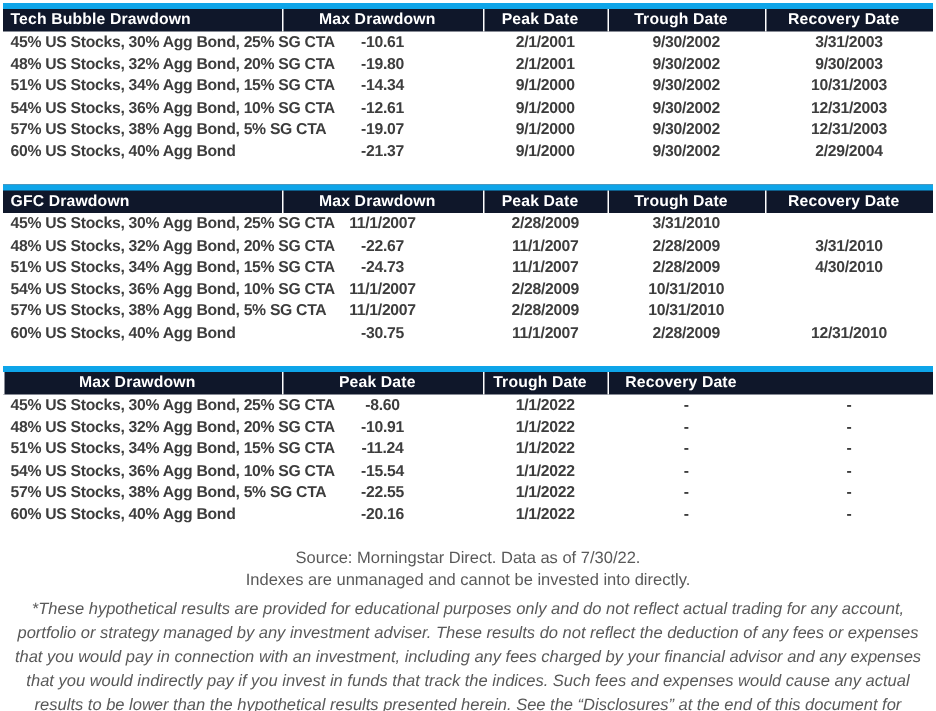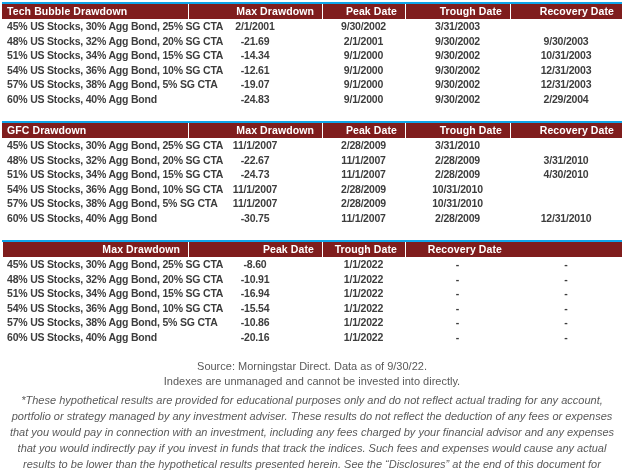--- a/index.html
+++ b/index.html
@@ -21,24 +21,24 @@
     width: 620px;
     margin: 0 auto 15px auto;
   }
   .row {
     display: grid;
     grid-template-columns: 186px 134px 83px 105px 112px;
     height: 14.5px;
     line-height: 14.5px;
   }
   .row.hdr {
-    background: #7f1d1d;
+    background: #0f172a;
     height: 15px;
     line-height: 15px;
-    border-top: 2px solid #0ea5e9;
+    border-top: 4px solid #0ea5e9;
   }
   .hdr .cell {
     color: #ffffff;
     font-weight: 700;
     font-size: 10.5px;
     letter-spacing: 0.1px;
     border-left: 1px solid #ffffff;
     box-sizing: border-box;
     white-space: nowrap;
     overflow: hidden;
@@ -47,21 +47,21 @@
   .cell {
     font-size: 10.5px;
     color: #3d3d3d;
     font-weight: 600;
     letter-spacing: -0.2px;
     white-space: nowrap;
   }
   .cell.c0 { text-align: left; padding-left: 5px; overflow: visible; }
   .cell.c1, .cell.c2, .cell.c3, .cell.c4 { text-align: center; }
   .hdr .cell.c1, .hdr .cell.c2, .hdr .cell.c3, .hdr .cell.c4 {
-    text-align: right;
+    text-align: center;
     padding-right: 8px;
   }
   .footnotes {
     width: 618px;
     margin: 4px auto 0 auto;
     text-align: center;
   }
   .src-line {
     font-size: 11px;
     line-height: 15px;
@@ -85,27 +85,28 @@
   <div class="tbl">
     <div class="row hdr">
       <div class="cell c0">Tech Bubble Drawdown</div>
       <div class="cell c1">Max Drawdown</div>
       <div class="cell c2">Peak Date</div>
       <div class="cell c3">Trough Date</div>
       <div class="cell c4">Recovery Date</div>
     </div>
     <div class="row">
       <div class="cell c0">45% US Stocks, 30% Agg Bond, 25% SG CTA</div>
+      <div class="cell c1">-10.61</div>
       <div class="cell c2">2/1/2001</div>
       <div class="cell c3">9/30/2002</div>
       <div class="cell c4">3/31/2003</div>
     </div>
     <div class="row">
       <div class="cell c0">48% US Stocks, 32% Agg Bond, 20% SG CTA</div>
-      <div class="cell c1">-21.69</div>
+      <div class="cell c1">-19.80</div>
       <div class="cell c2">2/1/2001</div>
       <div class="cell c3">9/30/2002</div>
       <div class="cell c4">9/30/2003</div>
     </div>
     <div class="row">
       <div class="cell c0">51% US Stocks, 34% Agg Bond, 15% SG CTA</div>
       <div class="cell c1">-14.34</div>
       <div class="cell c2">9/1/2000</div>
       <div class="cell c3">9/30/2002</div>
       <div class="cell c4">10/31/2003</div>
@@ -119,21 +120,21 @@
     </div>
     <div class="row">
       <div class="cell c0">57% US Stocks, 38% Agg Bond, 5% SG CTA</div>
       <div class="cell c1">-19.07</div>
       <div class="cell c2">9/1/2000</div>
       <div class="cell c3">9/30/2002</div>
       <div class="cell c4">12/31/2003</div>
     </div>
     <div class="row">
       <div class="cell c0">60% US Stocks, 40% Agg Bond</div>
-      <div class="cell c1">-24.83</div>
+      <div class="cell c1">-21.37</div>
       <div class="cell c2">9/1/2000</div>
       <div class="cell c3">9/30/2002</div>
       <div class="cell c4">2/29/2004</div>
     </div>
   </div>
 
   <div class="tbl">
     <div class="row hdr">
       <div class="cell c0">GFC Drawdown</div>
       <div class="cell c1">Max Drawdown</div>
@@ -198,47 +199,47 @@
     </div>
     <div class="row">
       <div class="cell c0">48% US Stocks, 32% Agg Bond, 20% SG CTA</div>
       <div class="cell c1">-10.91</div>
       <div class="cell c2">1/1/2022</div>
       <div class="cell c3">-</div>
       <div class="cell c4">-</div>
     </div>
     <div class="row">
       <div class="cell c0">51% US Stocks, 34% Agg Bond, 15% SG CTA</div>
-      <div class="cell c1">-16.94</div>
+      <div class="cell c1">-11.24</div>
       <div class="cell c2">1/1/2022</div>
       <div class="cell c3">-</div>
       <div class="cell c4">-</div>
     </div>
     <div class="row">
       <div class="cell c0">54% US Stocks, 36% Agg Bond, 10% SG CTA</div>
       <div class="cell c1">-15.54</div>
       <div class="cell c2">1/1/2022</div>
       <div class="cell c3">-</div>
       <div class="cell c4">-</div>
     </div>
     <div class="row">
       <div class="cell c0">57% US Stocks, 38% Agg Bond, 5% SG CTA</div>
-      <div class="cell c1">-10.86</div>
+      <div class="cell c1">-22.55</div>
       <div class="cell c2">1/1/2022</div>
       <div class="cell c3">-</div>
       <div class="cell c4">-</div>
     </div>
     <div class="row">
       <div class="cell c0">60% US Stocks, 40% Agg Bond</div>
       <div class="cell c1">-20.16</div>
       <div class="cell c2">1/1/2022</div>
       <div class="cell c3">-</div>
       <div class="cell c4">-</div>
     </div>
   </div>
 
   <div class="footnotes">
-    <div class="src-line">Source: Morningstar Direct. Data as of 9/30/22.</div>
+    <div class="src-line">Source: Morningstar Direct. Data as of 7/30/22.</div>
     <div class="src-line">Indexes are unmanaged and cannot be invested into directly.</div>
     <div class="disclaimer">*These hypothetical results are provided for educational purposes only and do not reflect actual trading for any account, portfolio or strategy managed by any investment adviser. These results do not reflect the deduction of any fees or expenses that you would pay in connection with an investment, including any fees charged by your financial advisor and any expenses that you would indirectly pay if you invest in funds that track the indices. Such fees and expenses would cause any actual results to be lower than the hypothetical results presented herein. See the “Disclosures” at the end of this document for important information regarding the results presented herein and the risks and limitations of using hypothetical information in making investment decisions.</div>
   </div>
 
 </div>
 
 </body></html>

